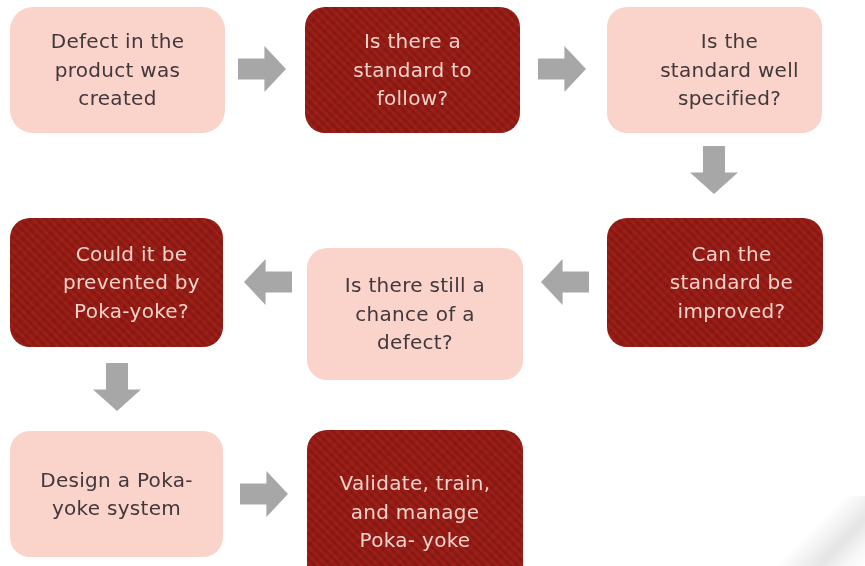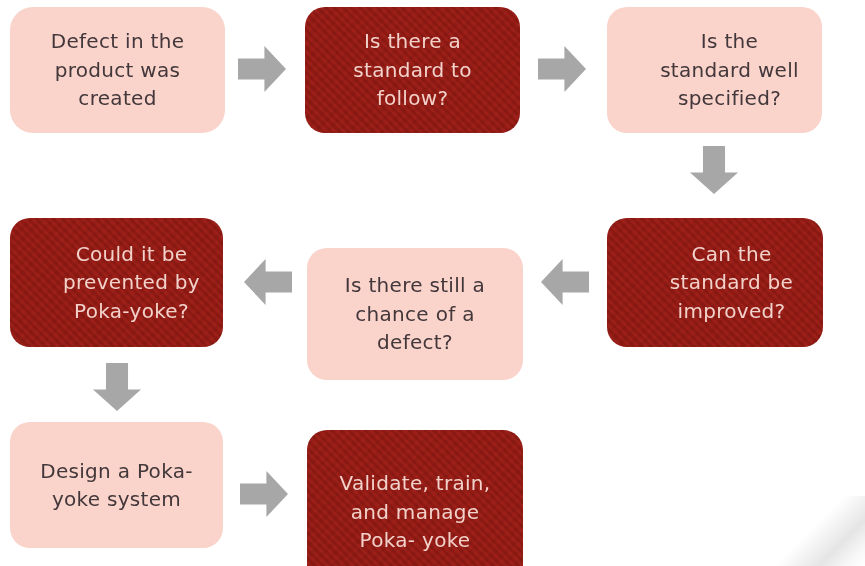--- a/index.html
+++ b/index.html
@@ -114,21 +114,21 @@
   <div class="arrow left" style="left:244px; top:259px;"></div>
 
   <div class="node dark" style="left:10px; top:218px; width:213px; height:129px;padding-left:40px;">
     <span class="node-text">Could it be
 prevented by
 Poka-yoke?</span>
   </div>
 
   <div class="arrow down" style="left:93px; top:363px;"></div>
 
-  <div class="node pink" style="left:10px; top:422px; width:213px; height:126px;">
+  <div class="node pink" style="left:10px; top:431px; width:213px; height:126px;">
     <span class="node-text">Design a Poka-
 yoke system</span>
   </div>
 
   <div class="arrow right" style="left:240px; top:471px;"></div>
 
   <div class="node dark" style="left:307px; top:430px; width:216px; height:164px;">
     <span class="node-text">Validate, train,
 and manage
 Poka- yoke</span>

